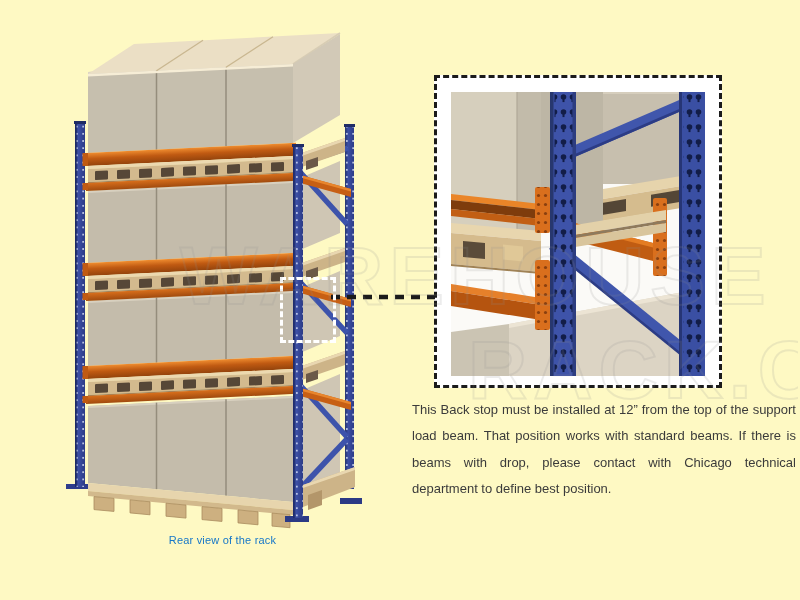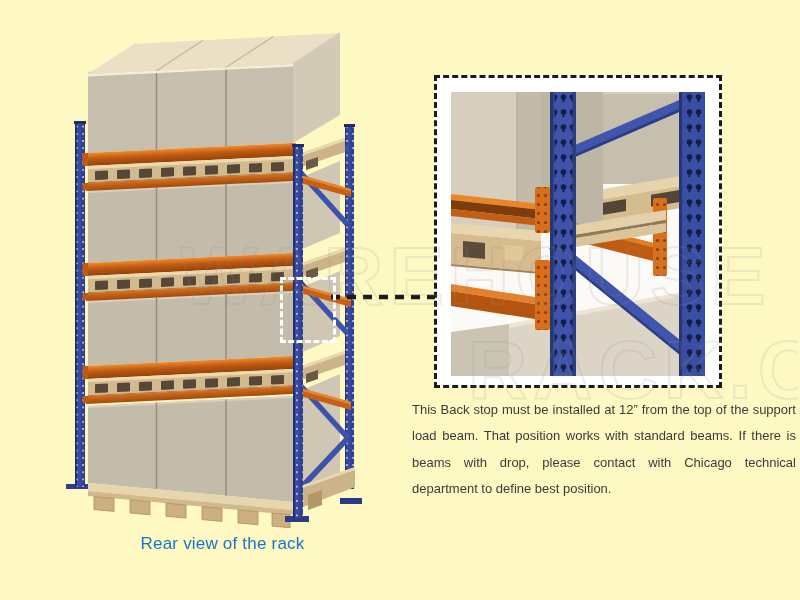--- a/index.html
+++ b/index.html
@@ -1,20 +1,20 @@
 <!DOCTYPE html>
 <html style="--caption_blue: #1677c8; --text: #3b3b3b; --upright_blue: #36479e; --upright_blue_dark: #222f6e; --brace_blue: #3d53ab; --beam_orange: #c75f14; --beam_orange_light: #ef8c2f; --box_tan: #c4bcab; --box_top: #ebdfc5; --pallet_wood: #d3ba8e; --callout_dash: #1b1b1b; --highlight_dash: #ffffff;"><head>
 <meta charset="utf-8">
 <style>
   html,body{margin:0;padding:0;background:#fff;}
   .stage{position:relative;width:800px;height:600px;background:#fef9c3;overflow:hidden;
          font-family:"Liberation Sans","DejaVu Sans",sans-serif;}
   .abs{position:absolute;}
   .caption{left:50px;top:534px;width:345px;text-align:center;
-           font-size:17px;color:var(--caption_blue,#1677c8);letter-spacing:.2px;}
+           font-size:11px;color:var(--caption_blue,#1677c8);letter-spacing:.2px;}
   .note{left:412px;top:397px;width:384px;font-size:13px;line-height:26.4px;
         color:var(--text,#3b3b3b);text-align:justify;}
   .highlight-box{left:280px;top:277px;width:50px;height:60px;
         border:3px dashed #ffffff;z-index:22;}
   .detail-panel{left:434px;top:75px;width:282px;height:307px;
         border:3px dashed #1b1b1b;background:#ffffff;z-index:15;}
   .detail-panel svg{position:absolute;left:14px;top:14px;}
   .connector{left:330px;top:292px;z-index:21;}
   .watermark{left:168px;top:228px;z-index:25;opacity:.16;pointer-events:none;}
   svg{display:block;}

